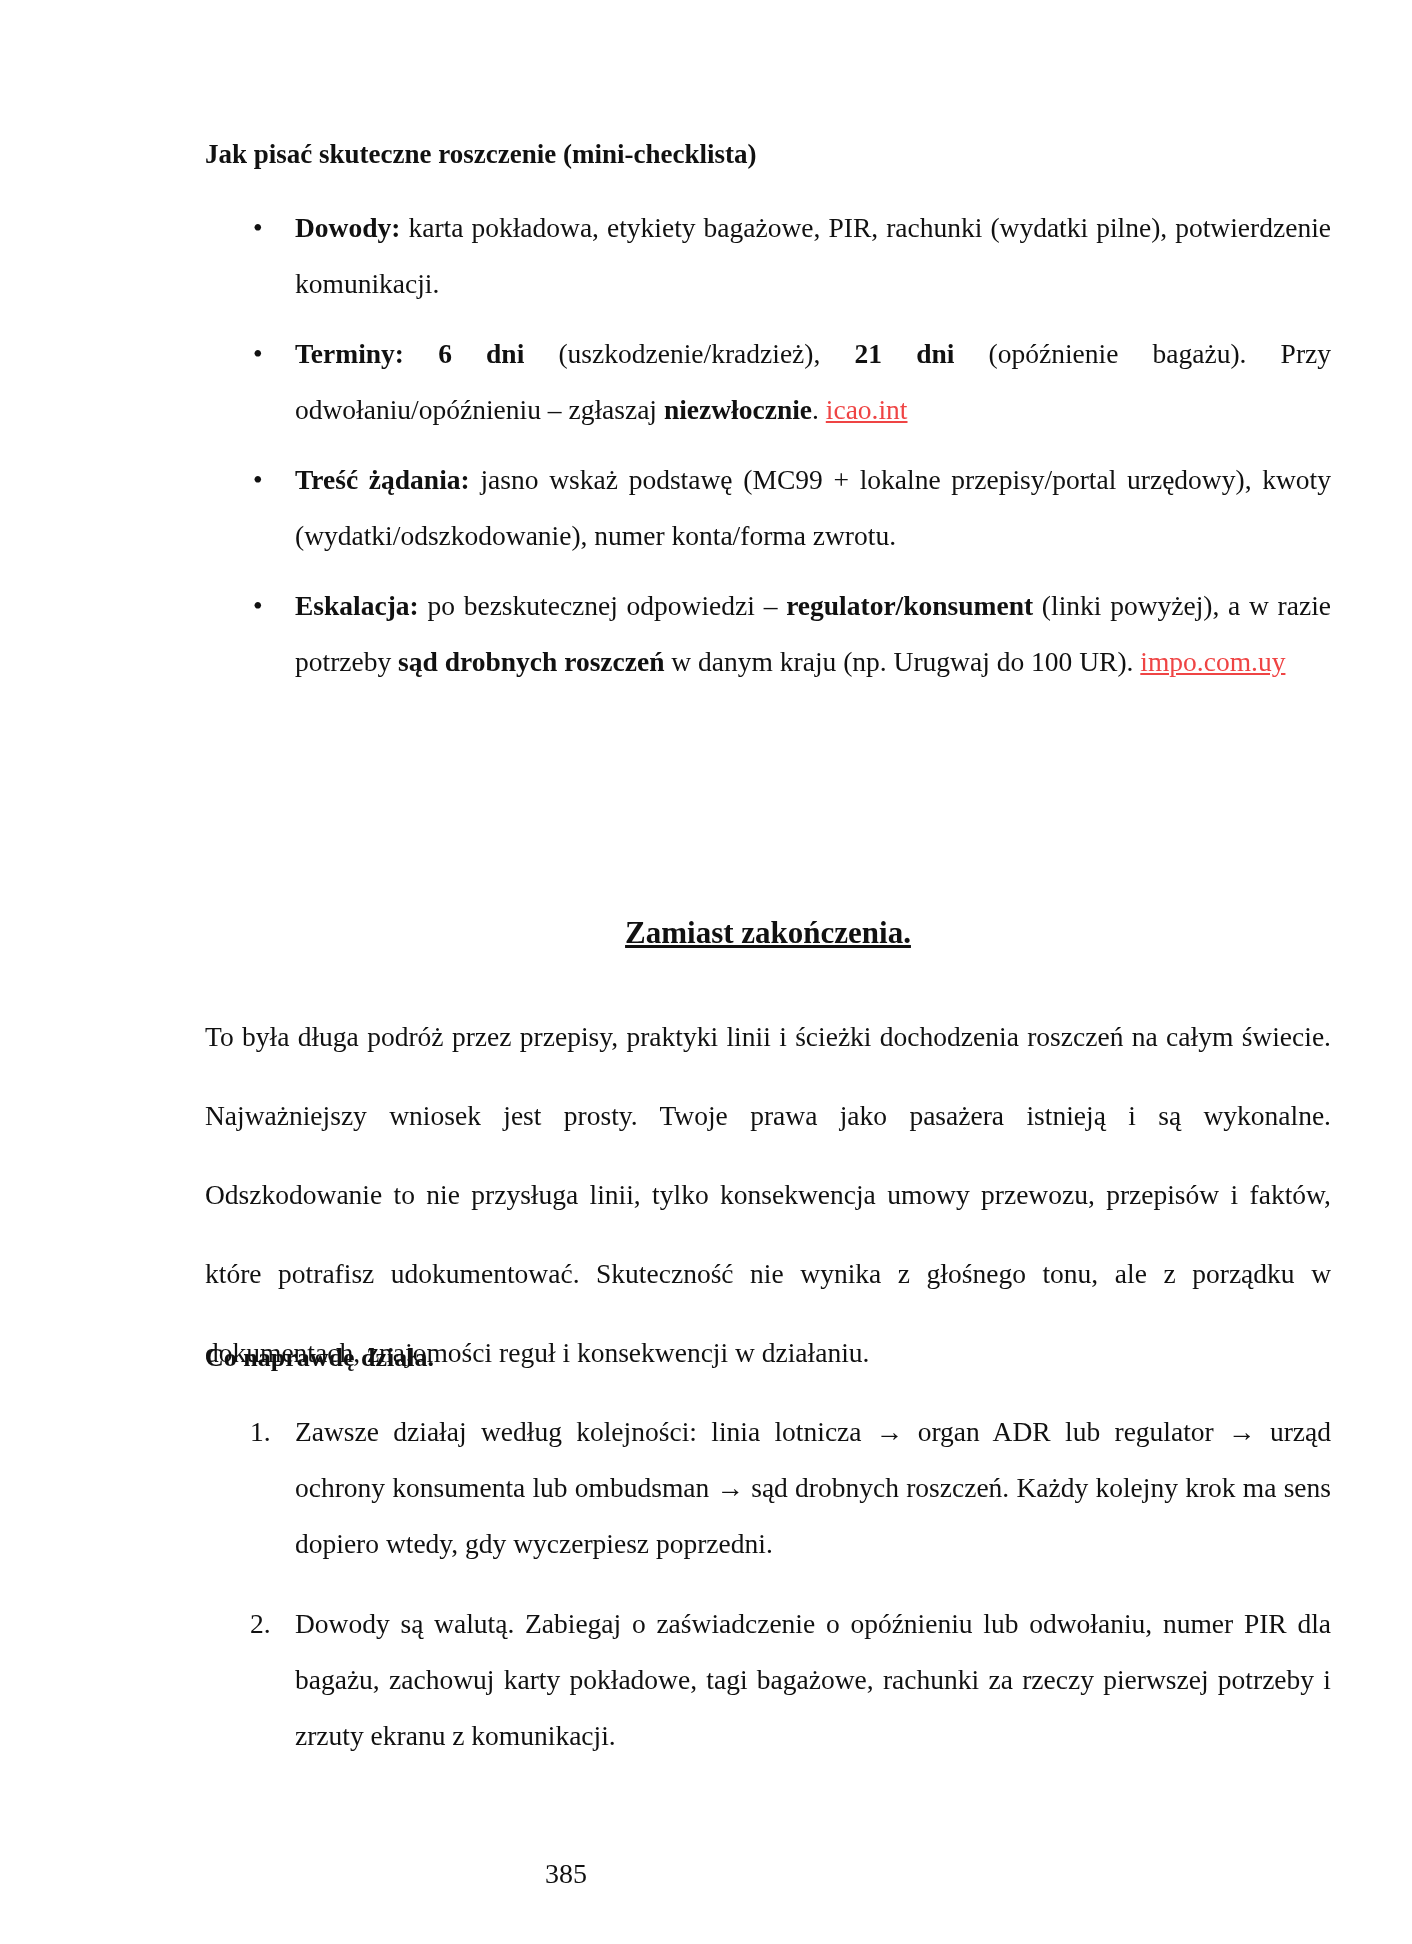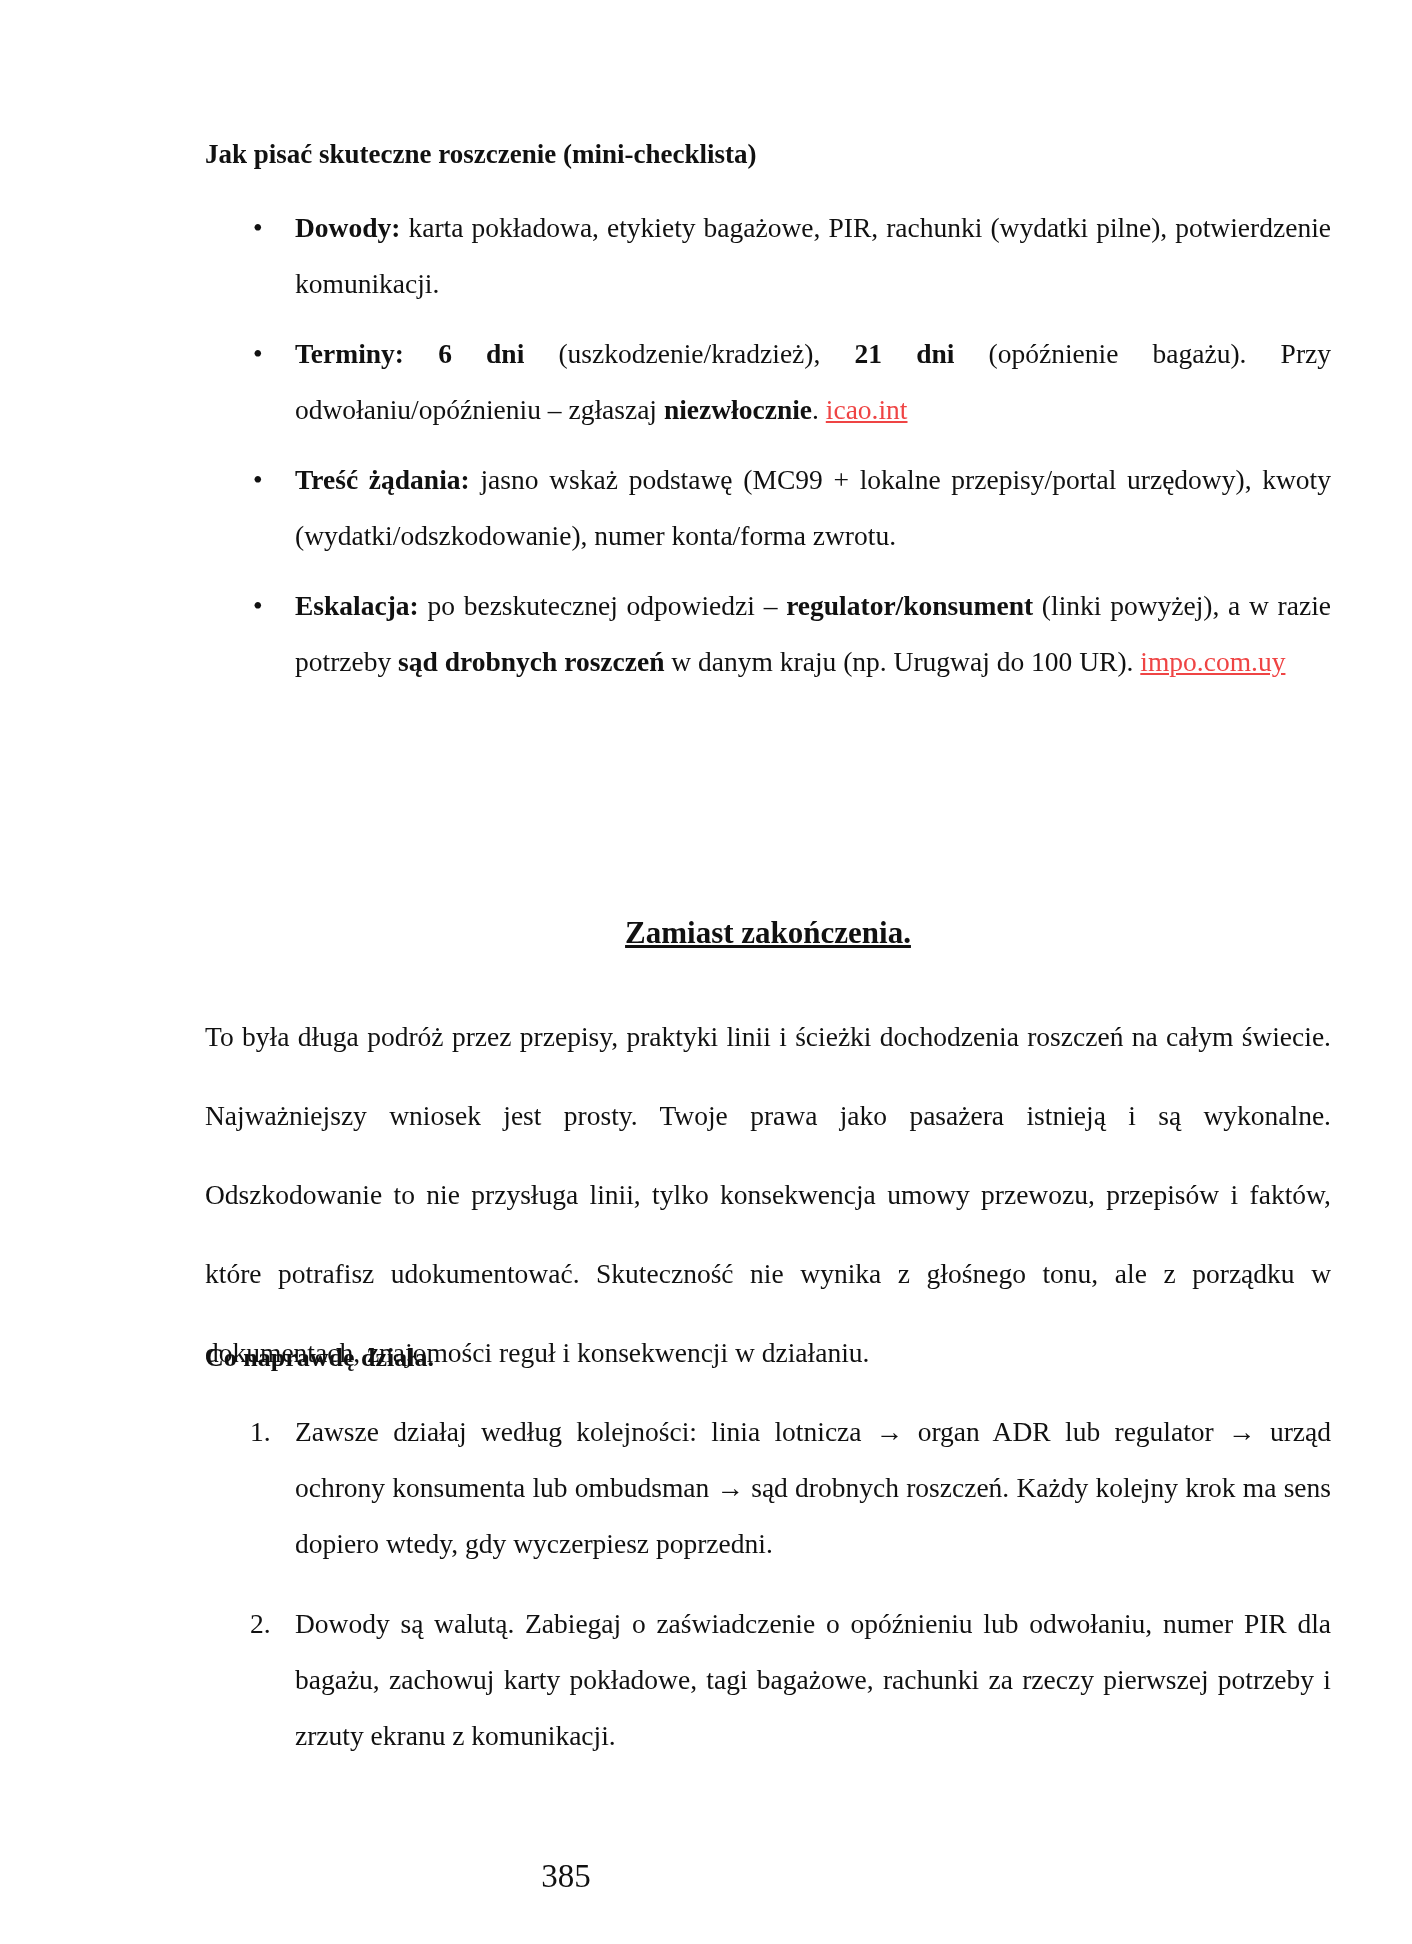--- a/index.html
+++ b/index.html
@@ -16,21 +16,21 @@
   .h-center { position:absolute; left:0; top:915px; width:1126px; text-align:center;
               font-size:31px; font-weight:bold; margin:0;text-decoration:underline; }
   .para { position:absolute; left:0; top:997px; width:1126px; font-size:27.5px; line-height:79px;
           text-align:justify; margin:0; }
   .h-sub { position:absolute; left:0; top:1343px; font-size:26px; font-weight:bold; margin:0; }
   .olist { position:absolute; left:0; top:1404px; width:1126px; margin:0; padding:0; list-style:none; }
   .olist li { position:relative; padding-left:90px; font-size:27.5px; line-height:56px;
               text-align:justify; margin:0 0 24px 0; }
   .olist li .num { position:absolute; left:45px; top:0; }
   .pagenum { position:absolute; left:0; width:1132px; top:1858px; text-align:center;
-             font-family:"Liberation Serif",serif; font-size:33px; }
+             font-family:"Liberation Serif",serif; font-size:28px; }
 </style>
 </head>
 <body>
 
 <div class="page">
 
   <h3 class="h-section">Jak pisać skuteczne roszczenie (mini-checklista)</h3>
 
   <ul class="bullets">
     <li>

